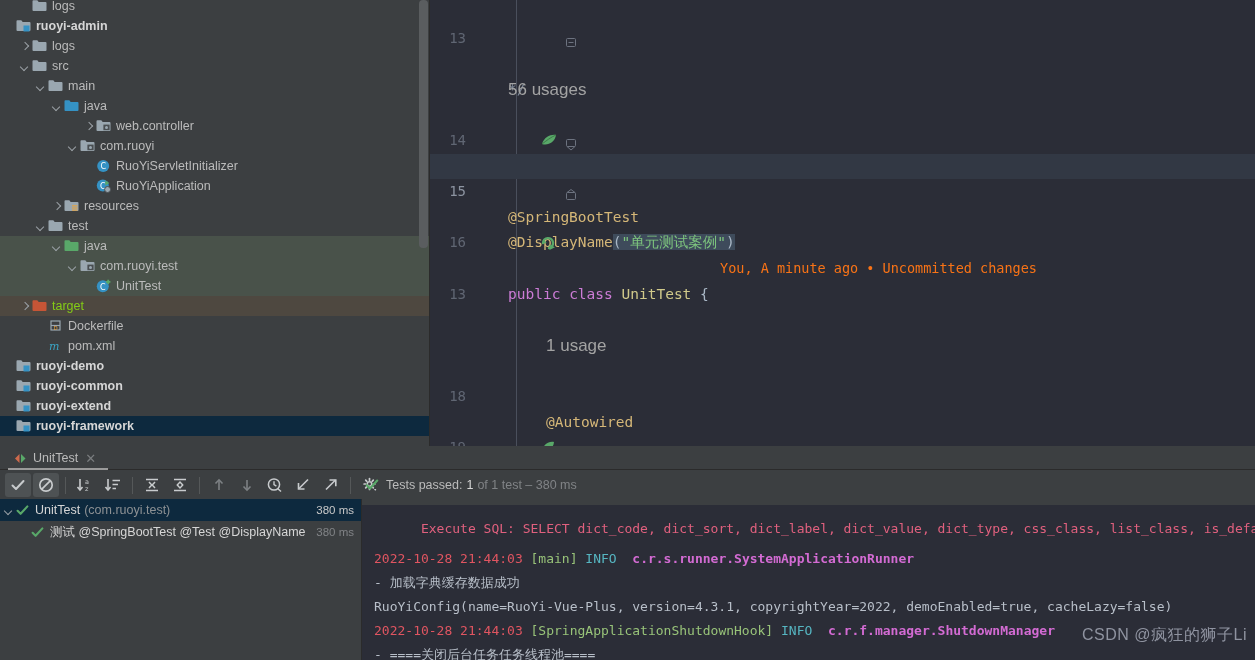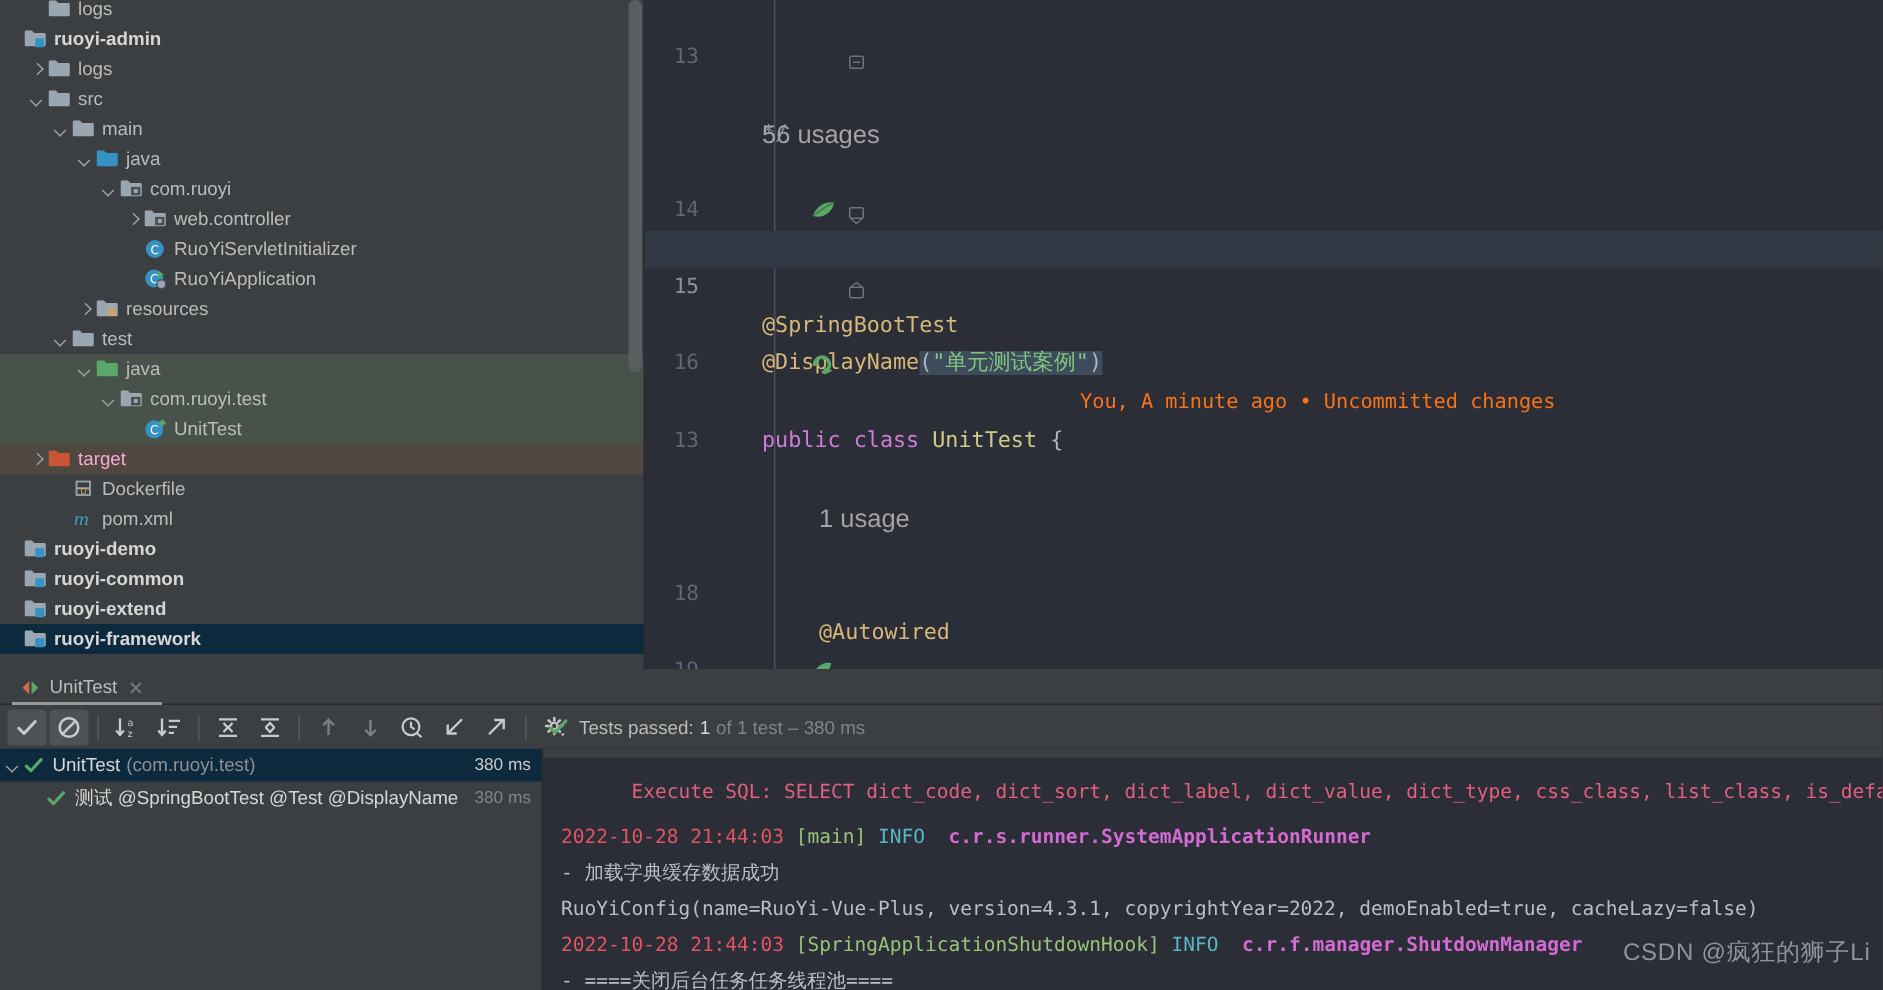--- a/index.html
+++ b/index.html
@@ -35,21 +35,21 @@
     transform: rotate(-45deg);
   }
   .arrow.down::before {
     content:""; position:absolute; left:1px; top:2px;
     width:5px; height:5px; border-right:1.6px solid #9aa0a6; border-bottom:1.6px solid #9aa0a6;
     transform: rotate(45deg);
   }
   .ic { flex:0 0 auto; width:15px; height:14px; margin-right:5px; position:relative; display:inline-block; }
   .ic svg { display:block; }
   .lbl { flex: 0 0 auto; }
-  .tree-row .lbl.orange { color:#f9a8d4; }
+  .tree-row .lbl.orange { color:#84cc16; }
 
   #sidebar-scroll {
     position:absolute; left:419px; top:0; width:9px; height:248px;
     background:#5a5d5f; border-radius:4px;
   }
   #sidebar-divider {
     position:absolute; left:429px; top:0; width:1px; height:446px; background:#2b2b2b;
   }
 
   
@@ -205,42 +205,42 @@
           <span style="flex: 0 0 auto; width: 52px;"></span>
           <span class="arrow down"></span>
           <span class="ic">
             <svg width="15" height="13" viewBox="0 0 15 13">
               <path d="M0.5 2.2 A0.9 0.9 0 0 1 1.4 1.3 L5.3 1.3 L6.7 3 L13.6 3 A0.9 0.9 0 0 1 14.5 3.9 L14.5 11 A0.9 0.9 0 0 1 13.6 11.9 L1.4 11.9 A0.9 0.9 0 0 1 0.5 11 Z" fill="#3592c4"></path>
             </svg>
           </span>
           <span class="lbl">java</span>
         </div>
         <div class="tree-row ">
+          <span style="flex: 0 0 auto; width: 84px;"></span>
+          <span class="arrow right"></span>
+          <span class="ic">
+            <svg width="15" height="13" viewBox="0 0 15 13">
+              <path d="M0.5 2.2 A0.9 0.9 0 0 1 1.4 1.3 L5.3 1.3 L6.7 3 L13.6 3 A0.9 0.9 0 0 1 14.5 3.9 L14.5 11 A0.9 0.9 0 0 1 13.6 11.9 L1.4 11.9 A0.9 0.9 0 0 1 0.5 11 Z" fill="#9aa7b0"></path>
+              <rect x="7.4" y="5.6" width="6.2" height="5.6" fill="#4a4f52"></rect>
+              <circle cx="10.5" cy="8.4" r="1.5" fill="#9aa7b0"></circle>
+            </svg>
+          </span>
+          <span class="lbl">web.controller</span>
+        </div>
+        <div class="tree-row ">
           <span style="flex: 0 0 auto; width: 68px;"></span>
           <span class="arrow down"></span>
           <span class="ic">
             <svg width="15" height="13" viewBox="0 0 15 13">
               <path d="M0.5 2.2 A0.9 0.9 0 0 1 1.4 1.3 L5.3 1.3 L6.7 3 L13.6 3 A0.9 0.9 0 0 1 14.5 3.9 L14.5 11 A0.9 0.9 0 0 1 13.6 11.9 L1.4 11.9 A0.9 0.9 0 0 1 0.5 11 Z" fill="#9aa7b0"></path>
               <rect x="7.4" y="5.6" width="6.2" height="5.6" fill="#4a4f52"></rect>
               <circle cx="10.5" cy="8.4" r="1.5" fill="#9aa7b0"></circle>
             </svg>
           </span>
           <span class="lbl">com.ruoyi</span>
-        </div>
-        <div class="tree-row ">
-          <span style="flex: 0 0 auto; width: 84px;"></span>
-          <span class="arrow right"></span>
-          <span class="ic">
-            <svg width="15" height="13" viewBox="0 0 15 13">
-              <path d="M0.5 2.2 A0.9 0.9 0 0 1 1.4 1.3 L5.3 1.3 L6.7 3 L13.6 3 A0.9 0.9 0 0 1 14.5 3.9 L14.5 11 A0.9 0.9 0 0 1 13.6 11.9 L1.4 11.9 A0.9 0.9 0 0 1 0.5 11 Z" fill="#9aa7b0"></path>
-              <rect x="7.4" y="5.6" width="6.2" height="5.6" fill="#4a4f52"></rect>
-              <circle cx="10.5" cy="8.4" r="1.5" fill="#9aa7b0"></circle>
-            </svg>
-          </span>
-          <span class="lbl">web.controller</span>
         </div>
         <div class="tree-row ">
           <span style="flex: 0 0 auto; width: 84px;"></span>
           <span class="arrow "></span>
           <span class="ic">
             <svg width="15" height="14" viewBox="0 0 15 14">
               <circle cx="7.2" cy="7" r="6" fill="#3592c4"></circle>
               <text x="7.2" y="10.3" text-anchor="middle" font-size="8" fill="#ffffff" font-family="DejaVu Sans, sans-serif">C</text>
             </svg>
           </span>

